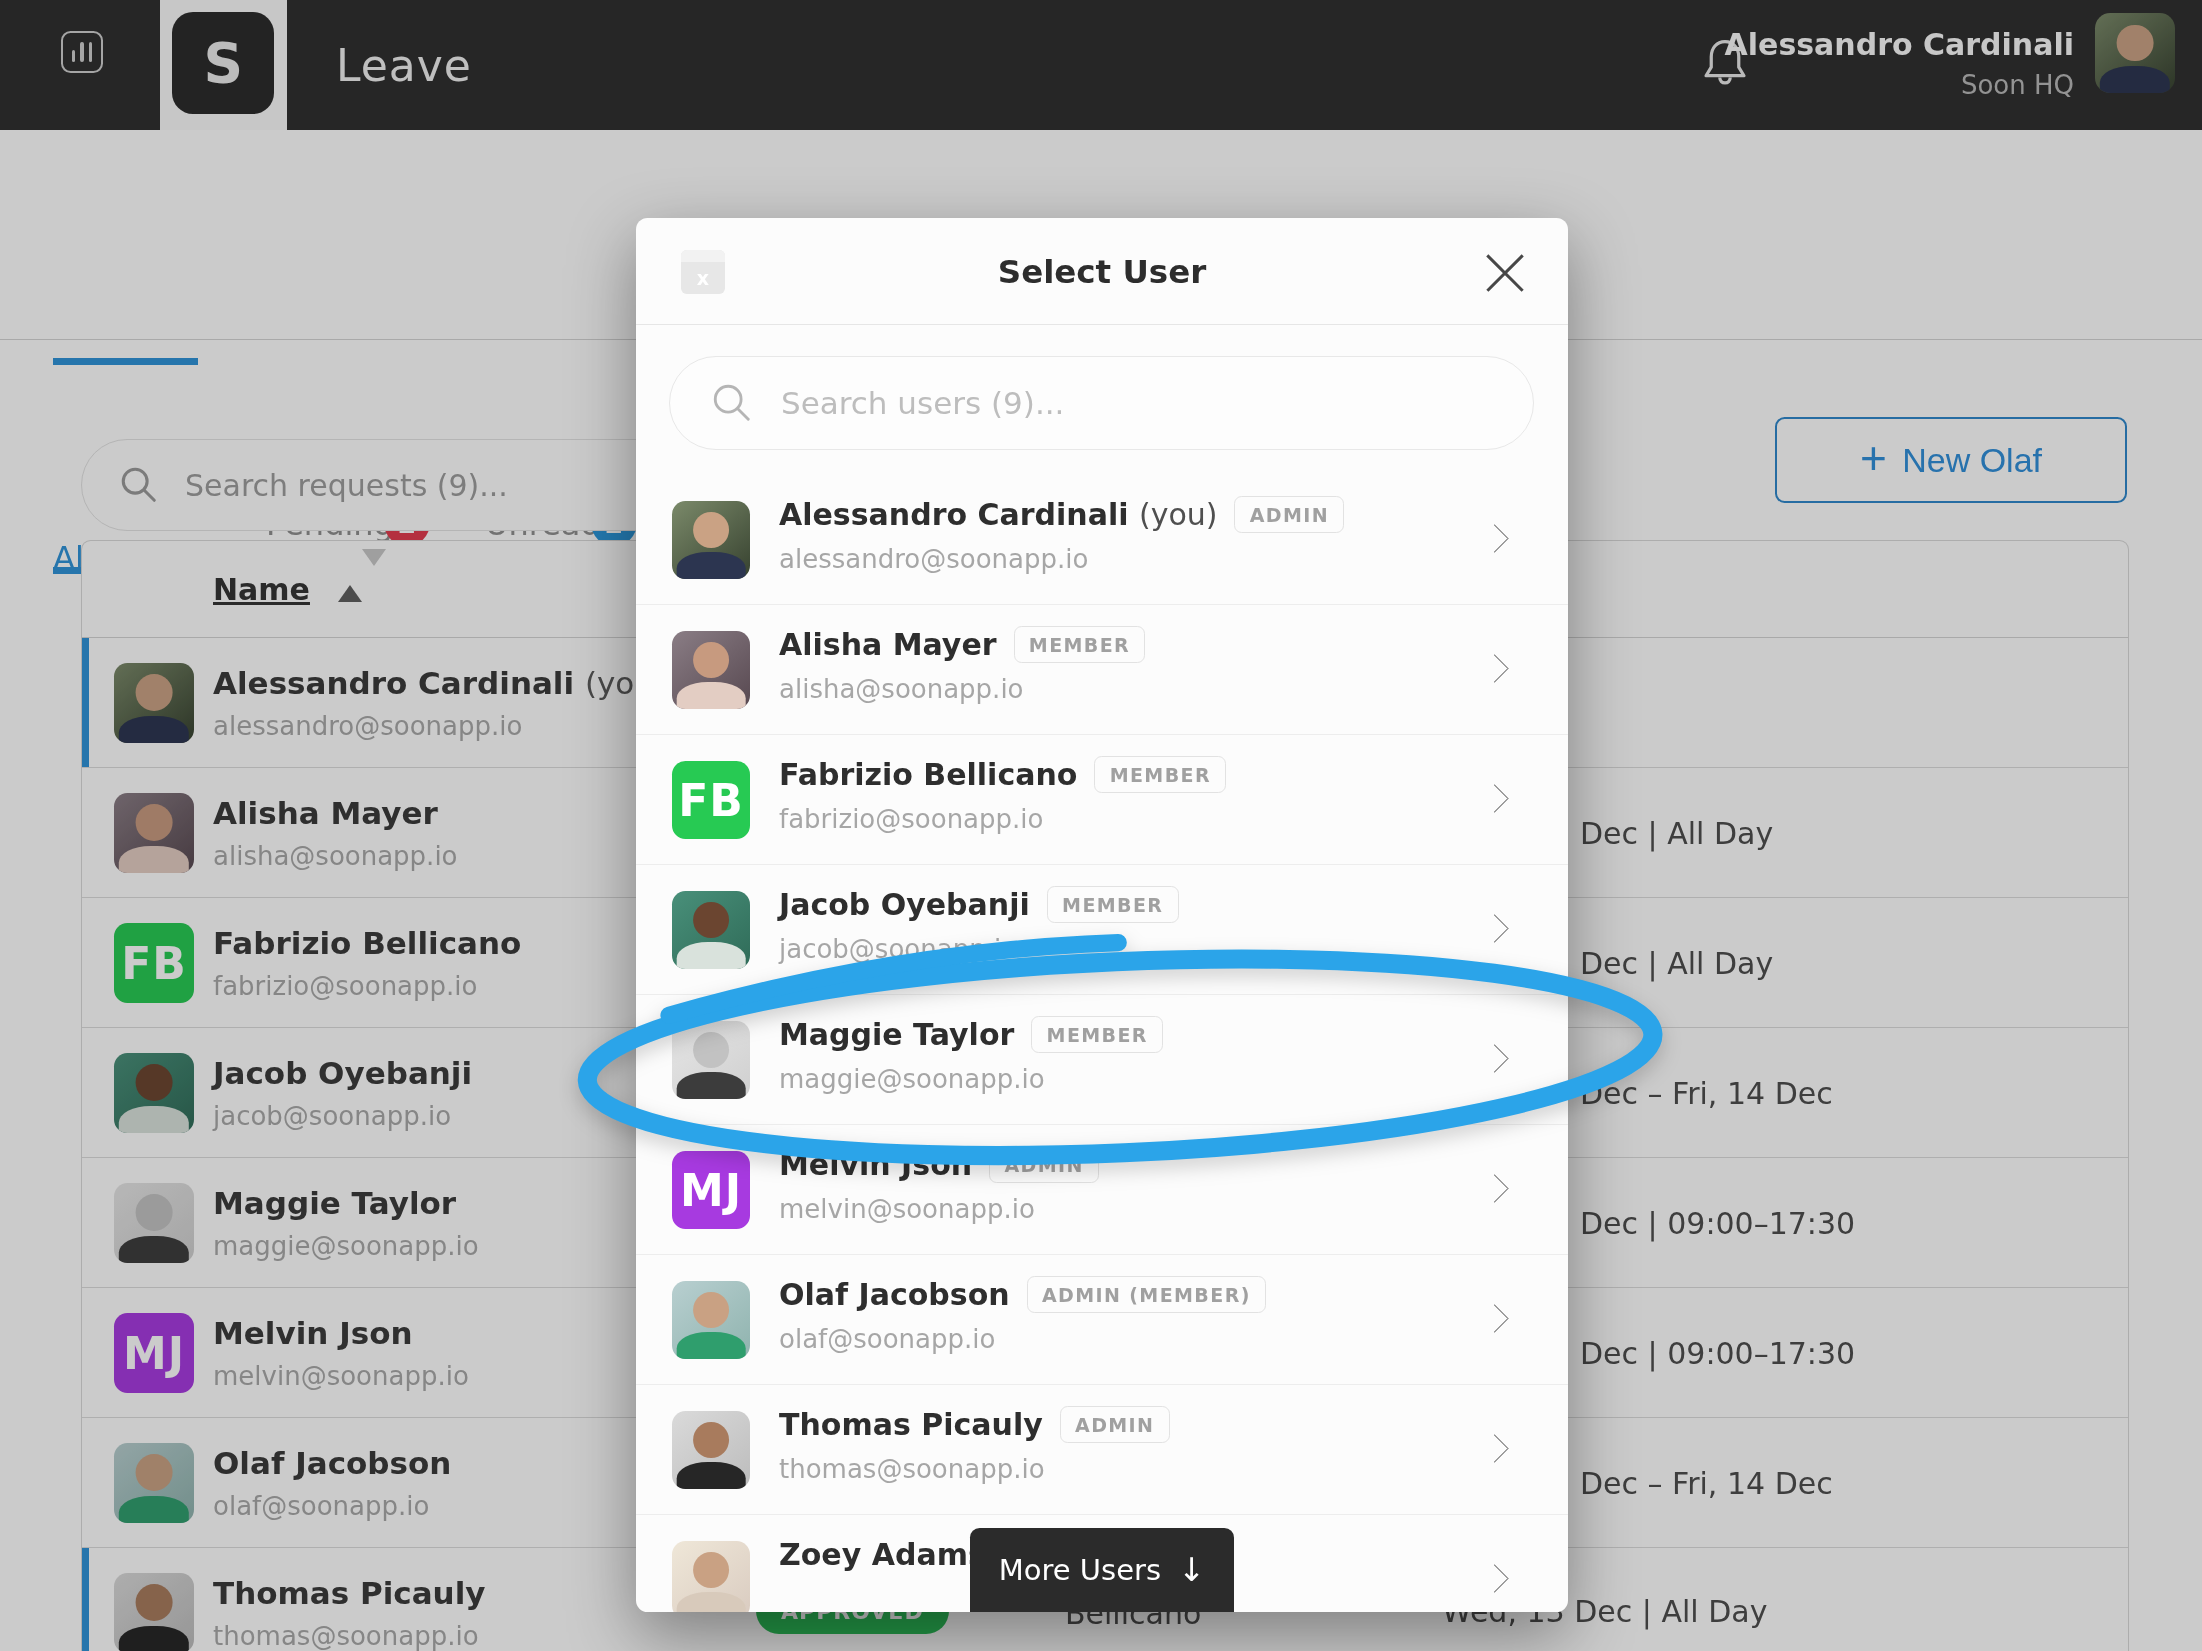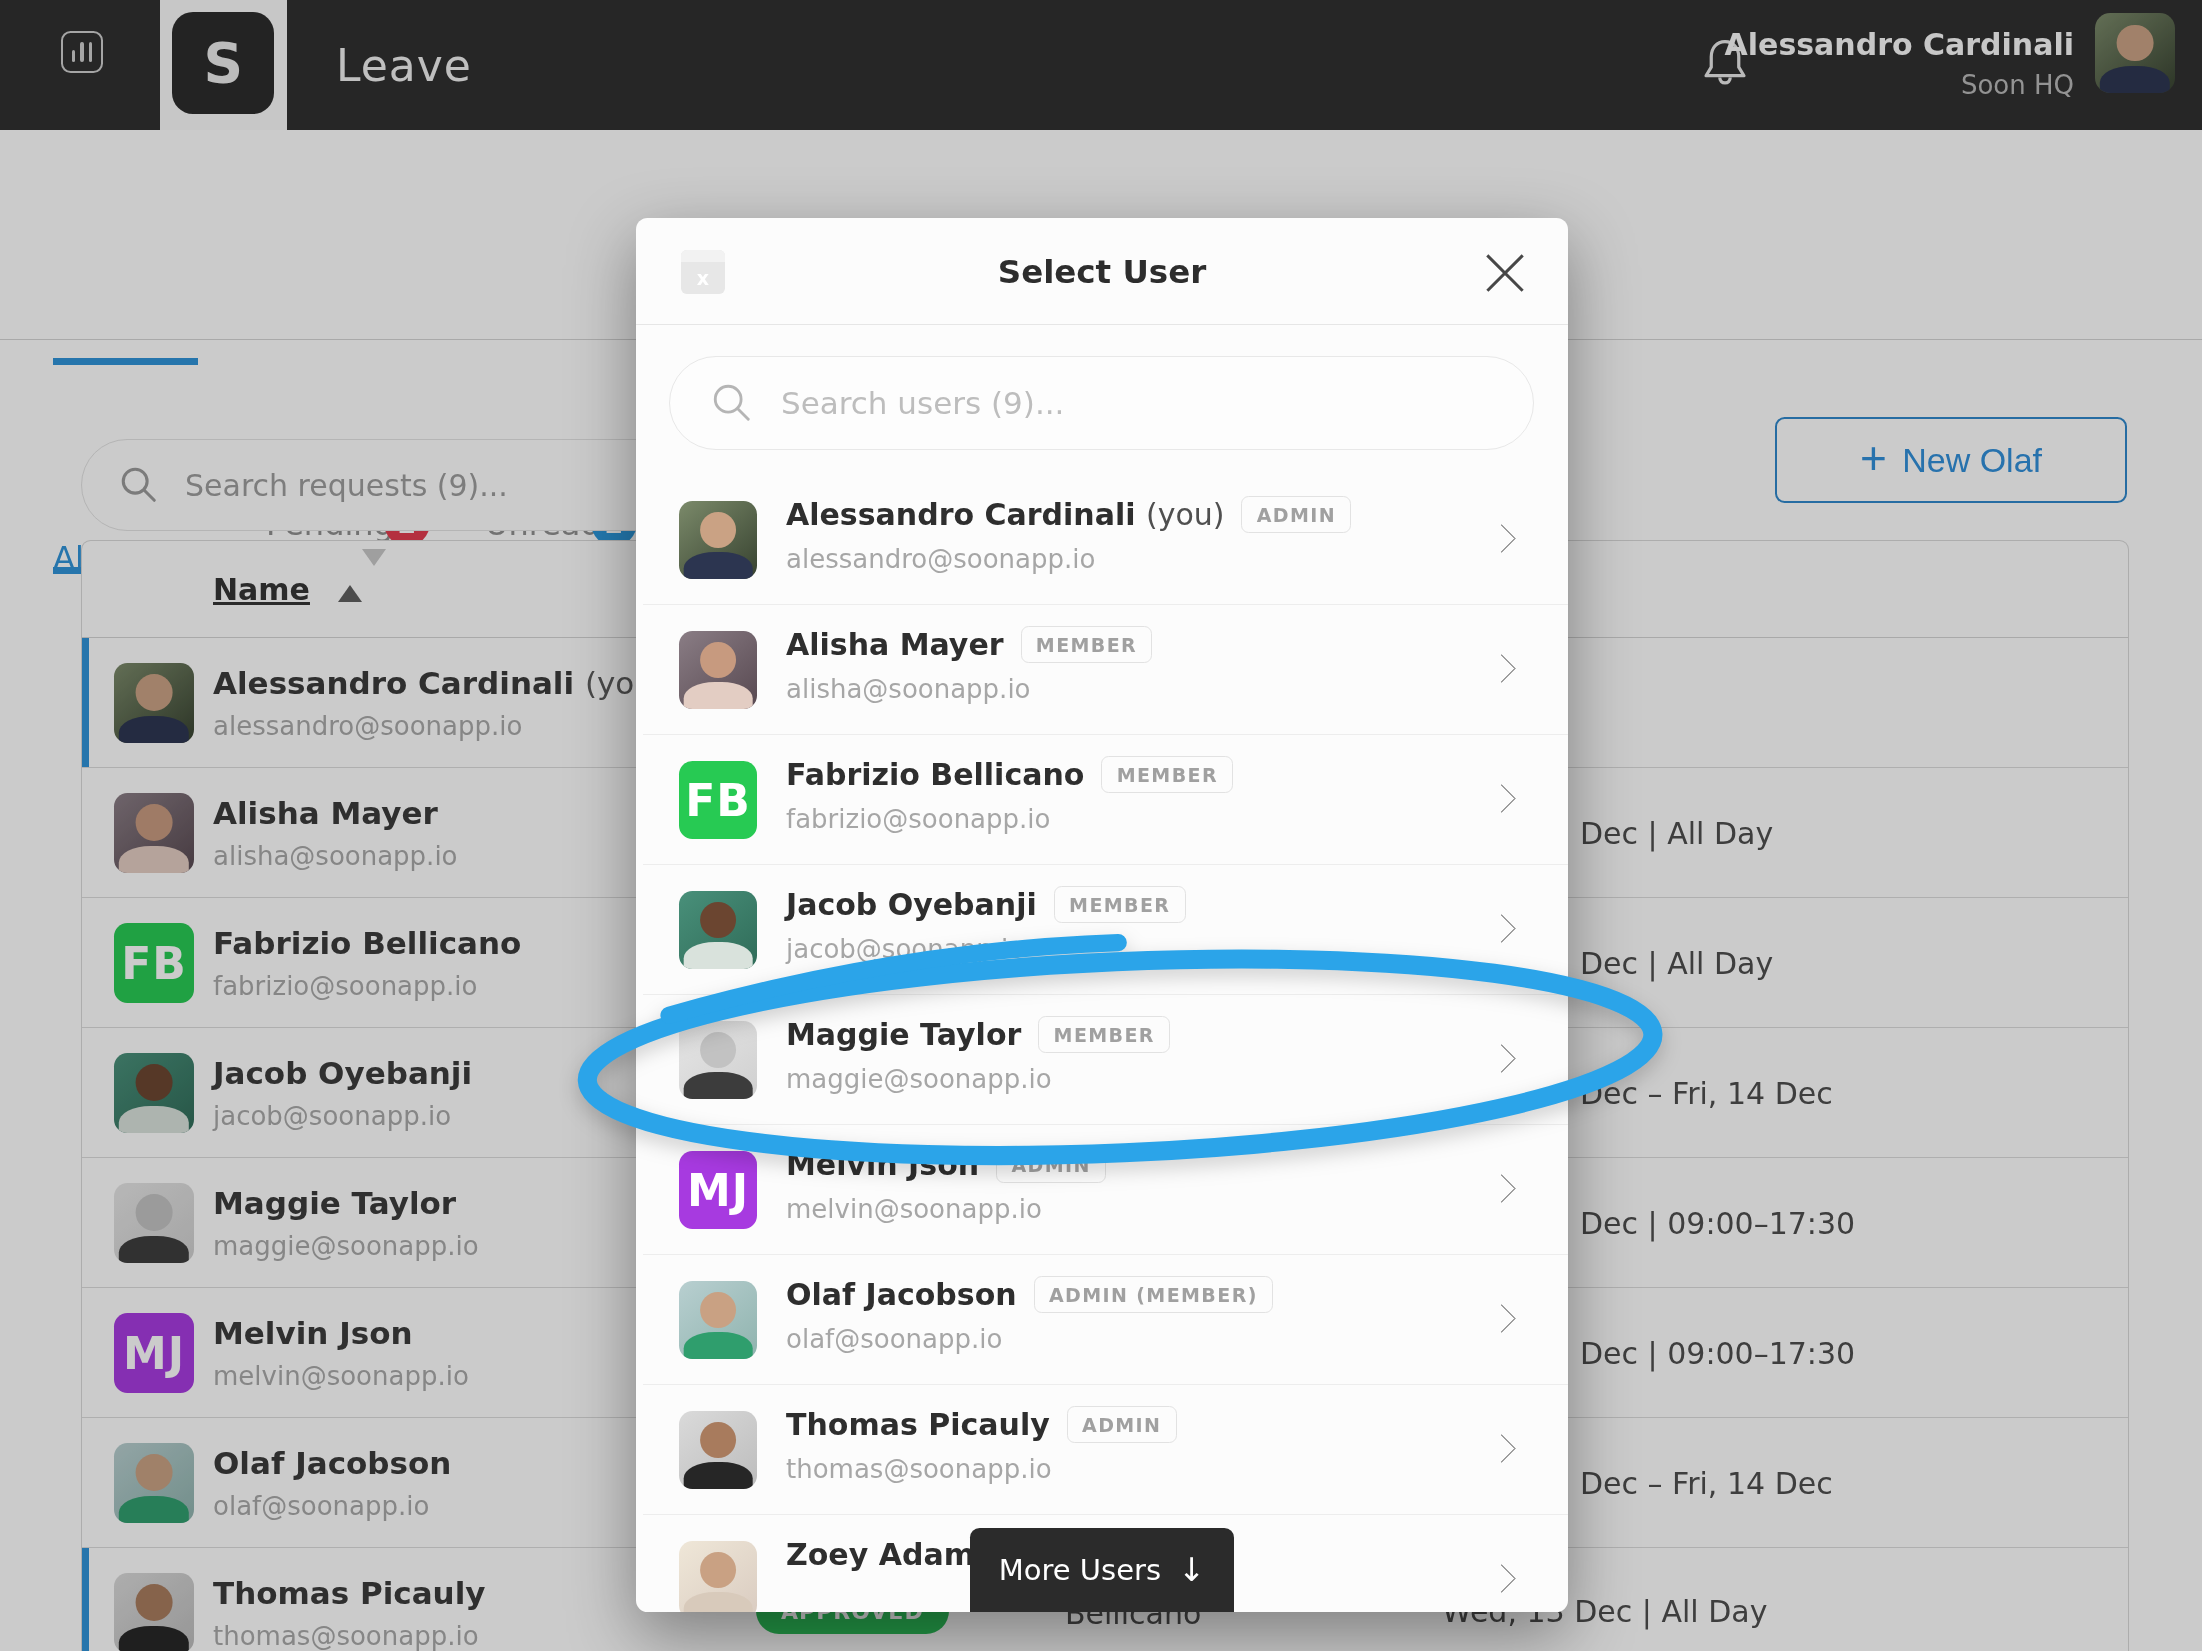--- a/index.html
+++ b/index.html
@@ -102,21 +102,21 @@
                  color:#fff;font-size:19px;font-weight:bold;}
   .close-x{position:absolute;right:42px;top:34px;width:42px;height:42px;}
   .close-x::before,.close-x::after{content:'';position:absolute;left:50%;top:50%;width:50px;height:2.9px;background:#474747;}
   .close-x::before{transform:translate(-50%,-50%) rotate(45deg);}
   .close-x::after{transform:translate(-50%,-50%) rotate(-45deg);}
   .modal-search{position:absolute;left:33px;top:138px;width:865px;height:94px;border:1.9px solid #e8e8e8;border-radius:48px;
                 background:#fdfdfd;box-sizing:border-box;display:flex;align-items:center;}
   .modal-search svg{margin-left:40px;flex:none;}
   .modal-search input{border:none;outline:none;background:transparent;font-family:inherit;font-size:31px;color:#7a7a7a;margin-left:25px;width:650px;}
   .modal-search input::placeholder{color:#bdbdbd;opacity:1;}
-  .mrow{position:absolute;left:7px;width:100%;height:130px;border-bottom:1px solid #ededed;box-sizing:border-box;padding-left:24px;}
+  .mrow{position:absolute;left:0;width:100%;height:130px;border-bottom:1px solid #ededed;box-sizing:border-box;padding-left:24px;}
   .mrow .avatar{position:absolute;left:36px;top:26px;width:78px;height:78px;border-radius:13.4px;}
   .mrow .line1{position:absolute;left:143px;top:21px;display:flex;align-items:center;gap:17px;white-space:nowrap;}
   .mrow .mname{font-size:30px;font-weight:bold;color:#2e2e2e;}
   .mrow .mname .suffix{font-weight:normal;color:#4f4f4f;}
   .role-badge{border:1.9px solid #e2e2e2;border-radius:7.6px;padding:6.7px 14.3px;font-size:19px;font-weight:bold;
               color:#a0a0a0;letter-spacing:1.4px;min-width:38px;min-height:21px;}
   .mrow .memail{position:absolute;left:143px;top:69px;font-size:26px;color:#a6a6a6;}
   .chev{position:absolute;right:63px;top:53px;width:19px;height:19px;border-top:2.9px solid #9c9c9c;border-right:2.9px solid #9c9c9c;
         transform:rotate(45deg);border-radius:1.9px;}
   .more-users{position:absolute;left:50%;transform:translateX(-50%);bottom:0;width:264px;height:84px;background:#2b2b2b;

